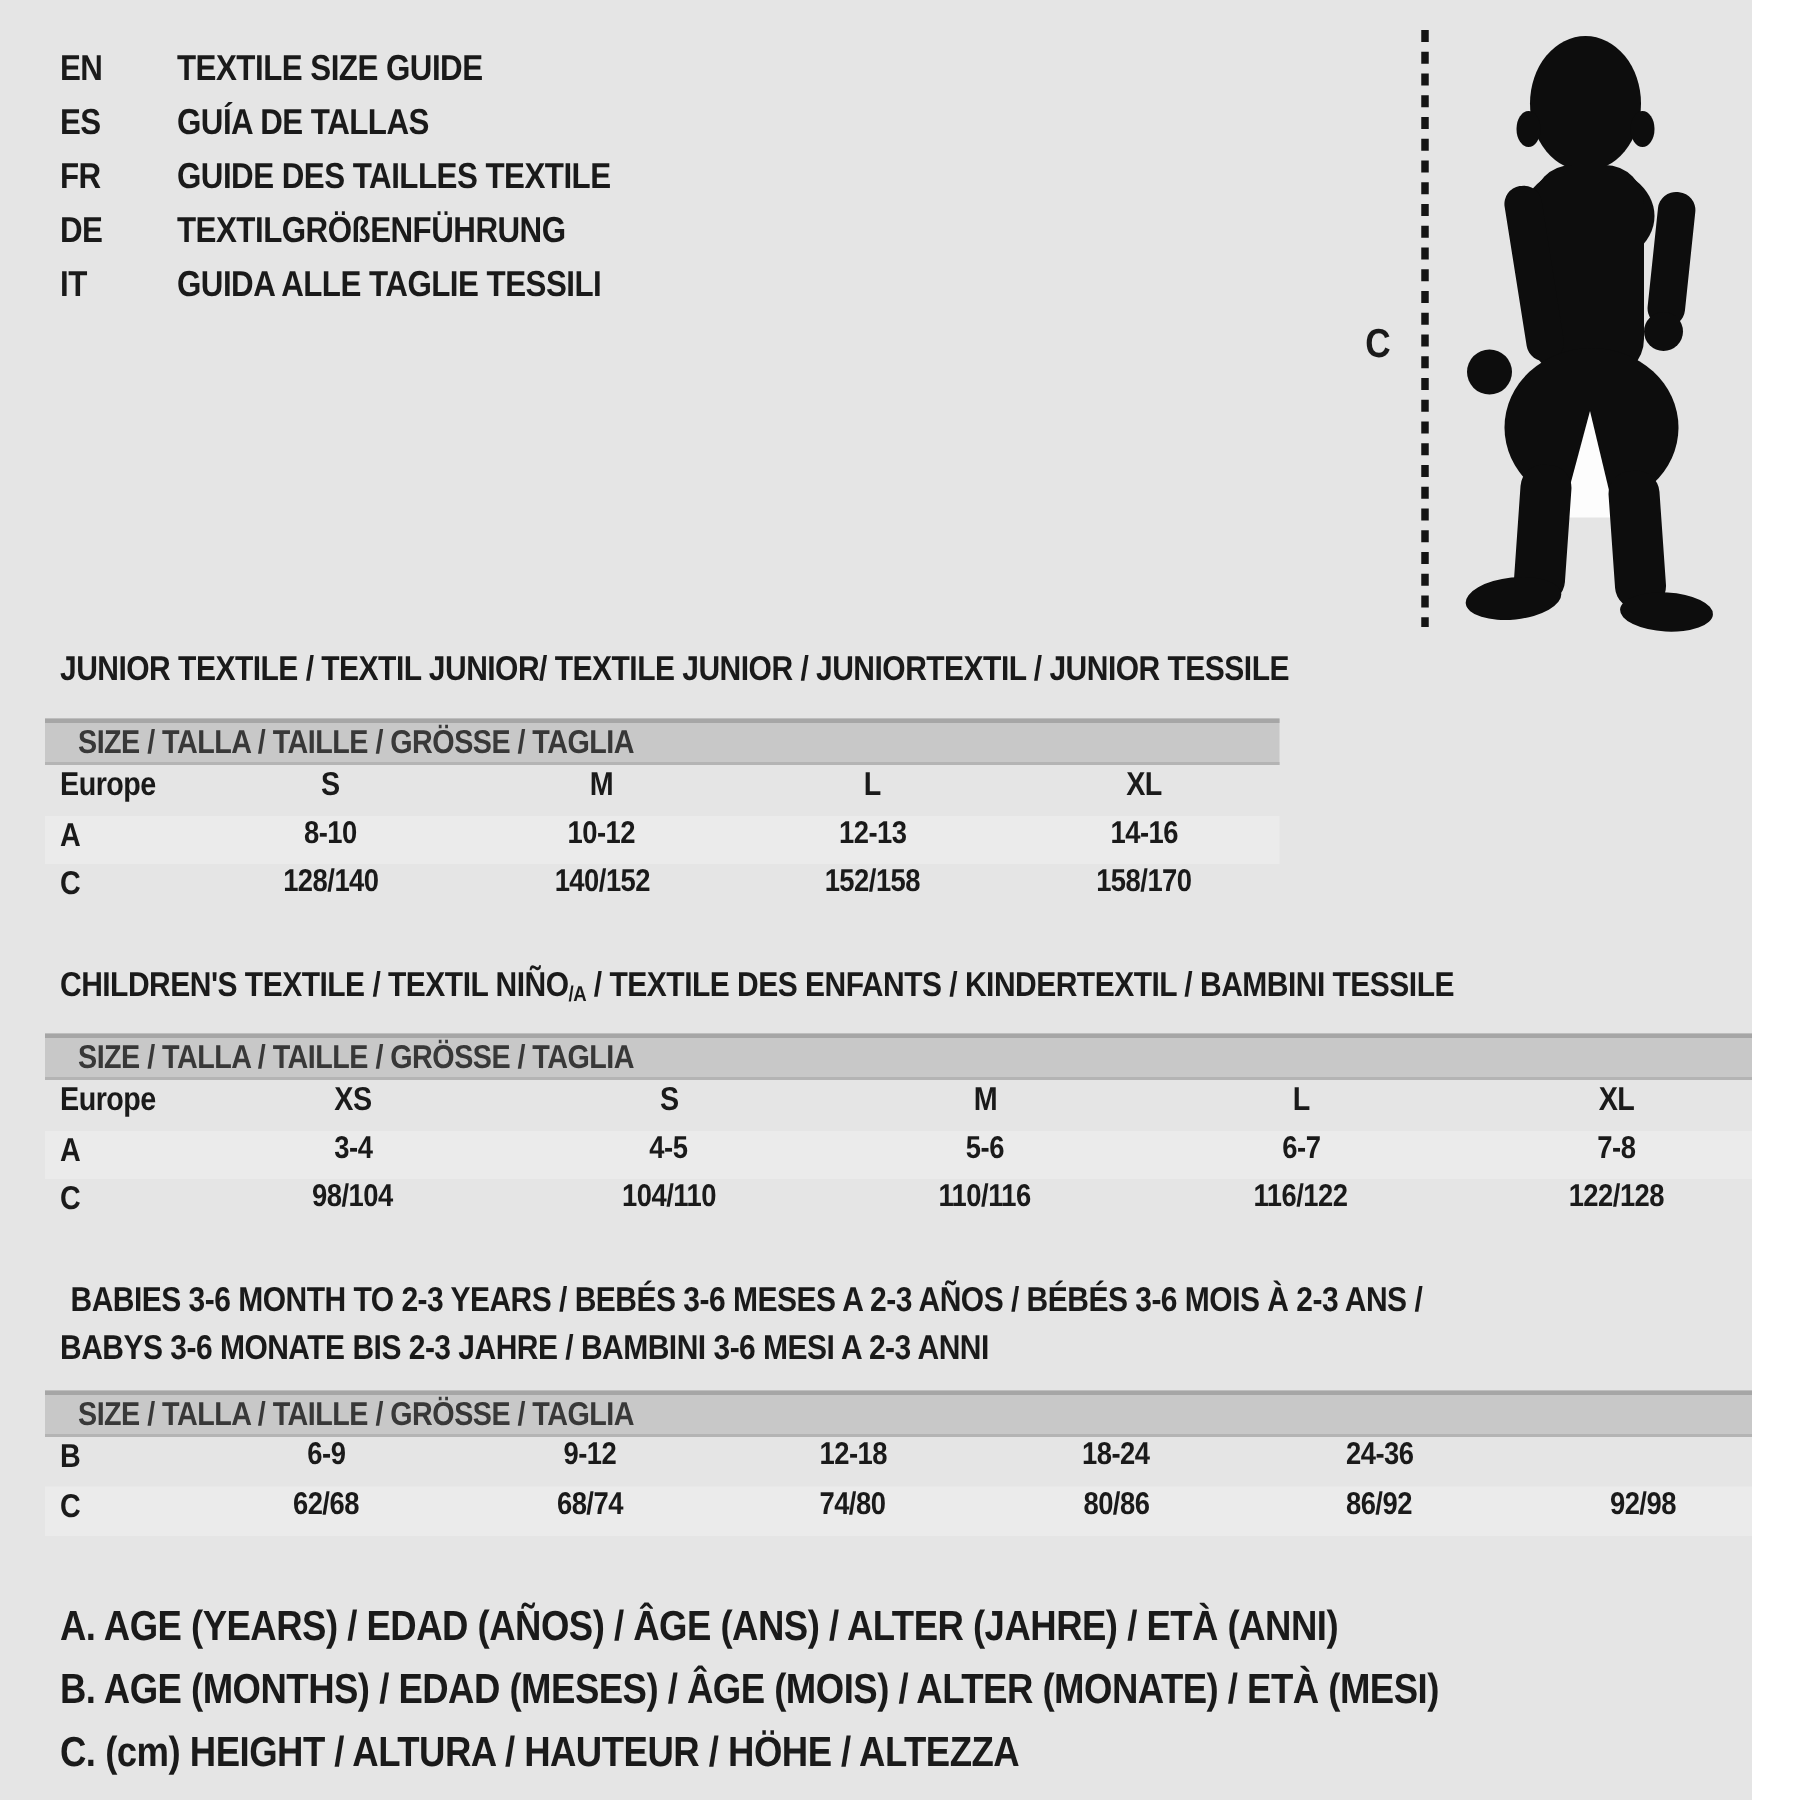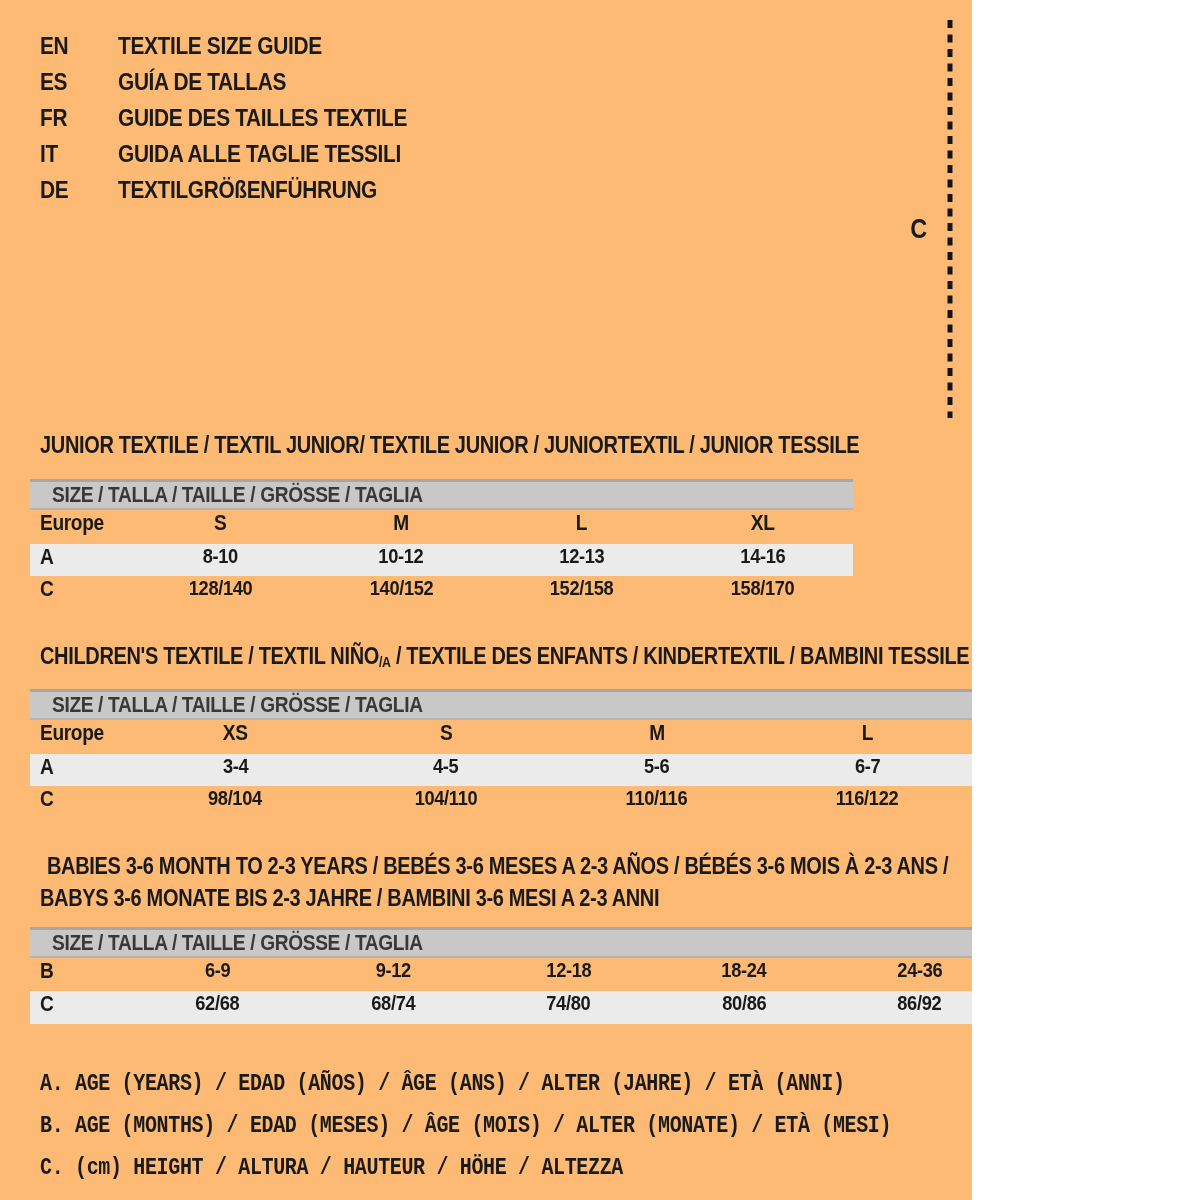--- a/index.html
+++ b/index.html
@@ -1,38 +1,38 @@
 <!DOCTYPE html>
 <html><head>
 <meta charset="utf-8">
 <style>
   html,body { margin:0; padding:0; background:#fff; }
   .page {
-    position:relative; width:972px; height:1200px; background:#fdba74;
+    position:relative; width:1168px; height:1200px; background:#e5e5e5;
     font-family:"Liberation Sans","DejaVu Sans",sans-serif; font-weight:700;
     color:#1a1a1a; overflow:hidden;
   }
   .abs { position:absolute; }
   
   .t { display:inline-block; white-space:nowrap; letter-spacing:-0.4px; }
   .t-l { transform:scaleX(0.87); transform-origin:0 50%; }
   .t-c { transform:scaleX(0.87); transform-origin:50% 50%; }
 
   
   .lang-block { left:40px; top:28px; }
   .lang-row { display:grid; grid-template-columns:78px auto; height:36px; align-items:center; font-size:24px; }
 
   
   .figure { left:905px; top:12px; width:245px; height:412px; }
   .c-label { position:absolute; left:4px; top:202px; font-size:27px; }
 
   
   .sec-title { position:absolute; font-size:23px; line-height:24px; }
   .subsz { font-size:0.62em; vertical-align:-0.22em; }
-  .note-line { position:absolute; font-size:23px; line-height:24px;font-family:Liberation Mono, monospace; }
+  .note-line { position:absolute; font-size:28px; line-height:24px; }
 
   
   .table { position:absolute; }
   .size-bar {
     background:#c8c8c8; border-top:3px solid #a6a6a6; border-bottom:2px solid #b4b4b4;
     height:26px; display:flex; align-items:center; padding-left:22px;
     font-size:22px; color:#383838;
   }
   .trow { display:grid; align-items:stretch; height:32px; font-size:21px; }
   .h-europe { height:34px; }
@@ -56,26 +56,26 @@
     </div>
     <div class="lang-row">
       <span class="t t-l">ES</span>
       <span class="t t-l">GUÍA DE TALLAS</span>
     </div>
     <div class="lang-row">
       <span class="t t-l">FR</span>
       <span class="t t-l">GUIDE DES TAILLES TEXTILE</span>
     </div>
     <div class="lang-row">
+      <span class="t t-l">DE</span>
+      <span class="t t-l">TEXTILGRÖßENFÜHRUNG</span>
+    </div>
+    <div class="lang-row">
       <span class="t t-l">IT</span>
       <span class="t t-l">GUIDA ALLE TAGLIE TESSILI</span>
-    </div>
-    <div class="lang-row">
-      <span class="t t-l">DE</span>
-      <span class="t t-l">TEXTILGRÖßENFÜHRUNG</span>
     </div>
   </div>
 
   <div class="abs figure">
     <span class="c-label t t-c">C</span>
     <svg width="245" height="412" viewBox="0 0 245 412">
       <line x1="45" y1="8" x2="45" y2="406" stroke="#141414" stroke-width="5" stroke-dasharray="8 6.5"></line>
       <g transform="translate(55,0)" fill="#0d0d0d">
         <ellipse cx="97" cy="57" rx="37" ry="45"></ellipse>
         <ellipse cx="59" cy="74" rx="8" ry="12"></ellipse>

